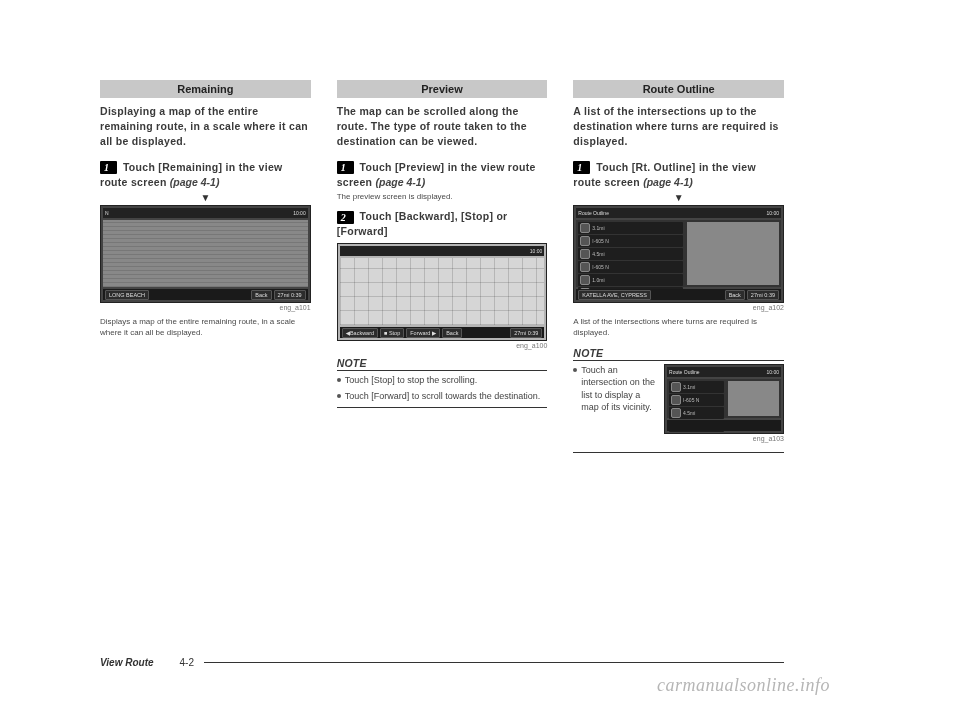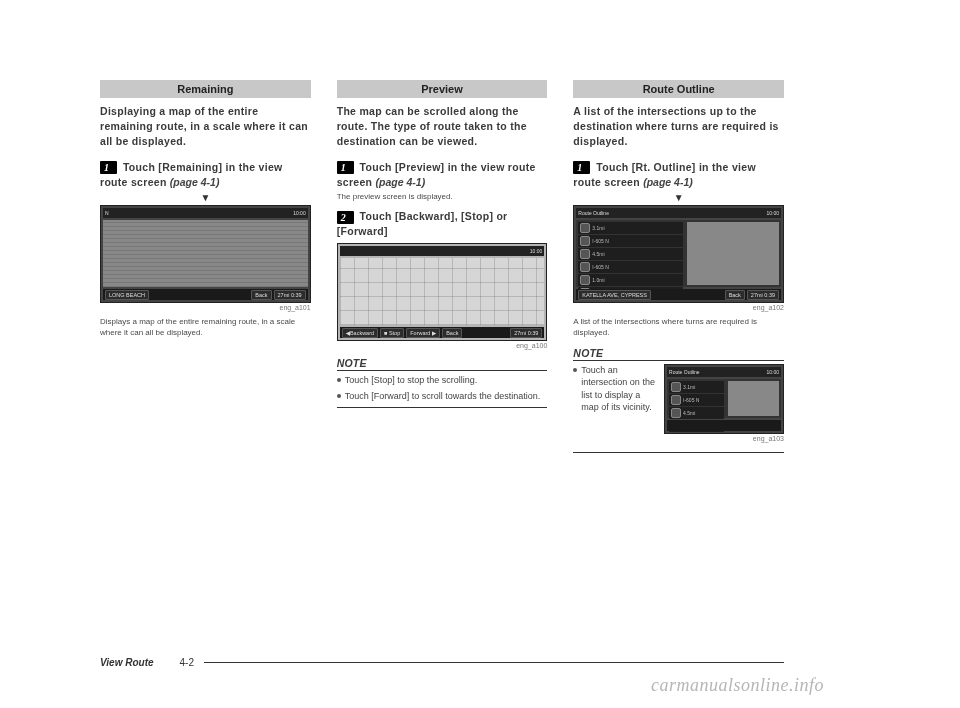--- a/index.html
+++ b/index.html
@@ -216,21 +216,21 @@
   .footer .title { font-weight: bold; font-style: italic; }
   .footer .pg { margin-left: 26px; }
   .footer .line {
     flex: 1;
     height: 1px;
     background: #333;
     margin-left: 10px;
   }
   .watermark {
     position: absolute;
-    right: 12px;
+    right: 6px;
     bottom: 12px;
     font-size: 18px;
     font-style: italic;
     color: rgba(120,120,120,0.55);
     font-family: Georgia, serif;
     letter-spacing: 0.5px;
   }
 </style>
 </head>
 <body>

